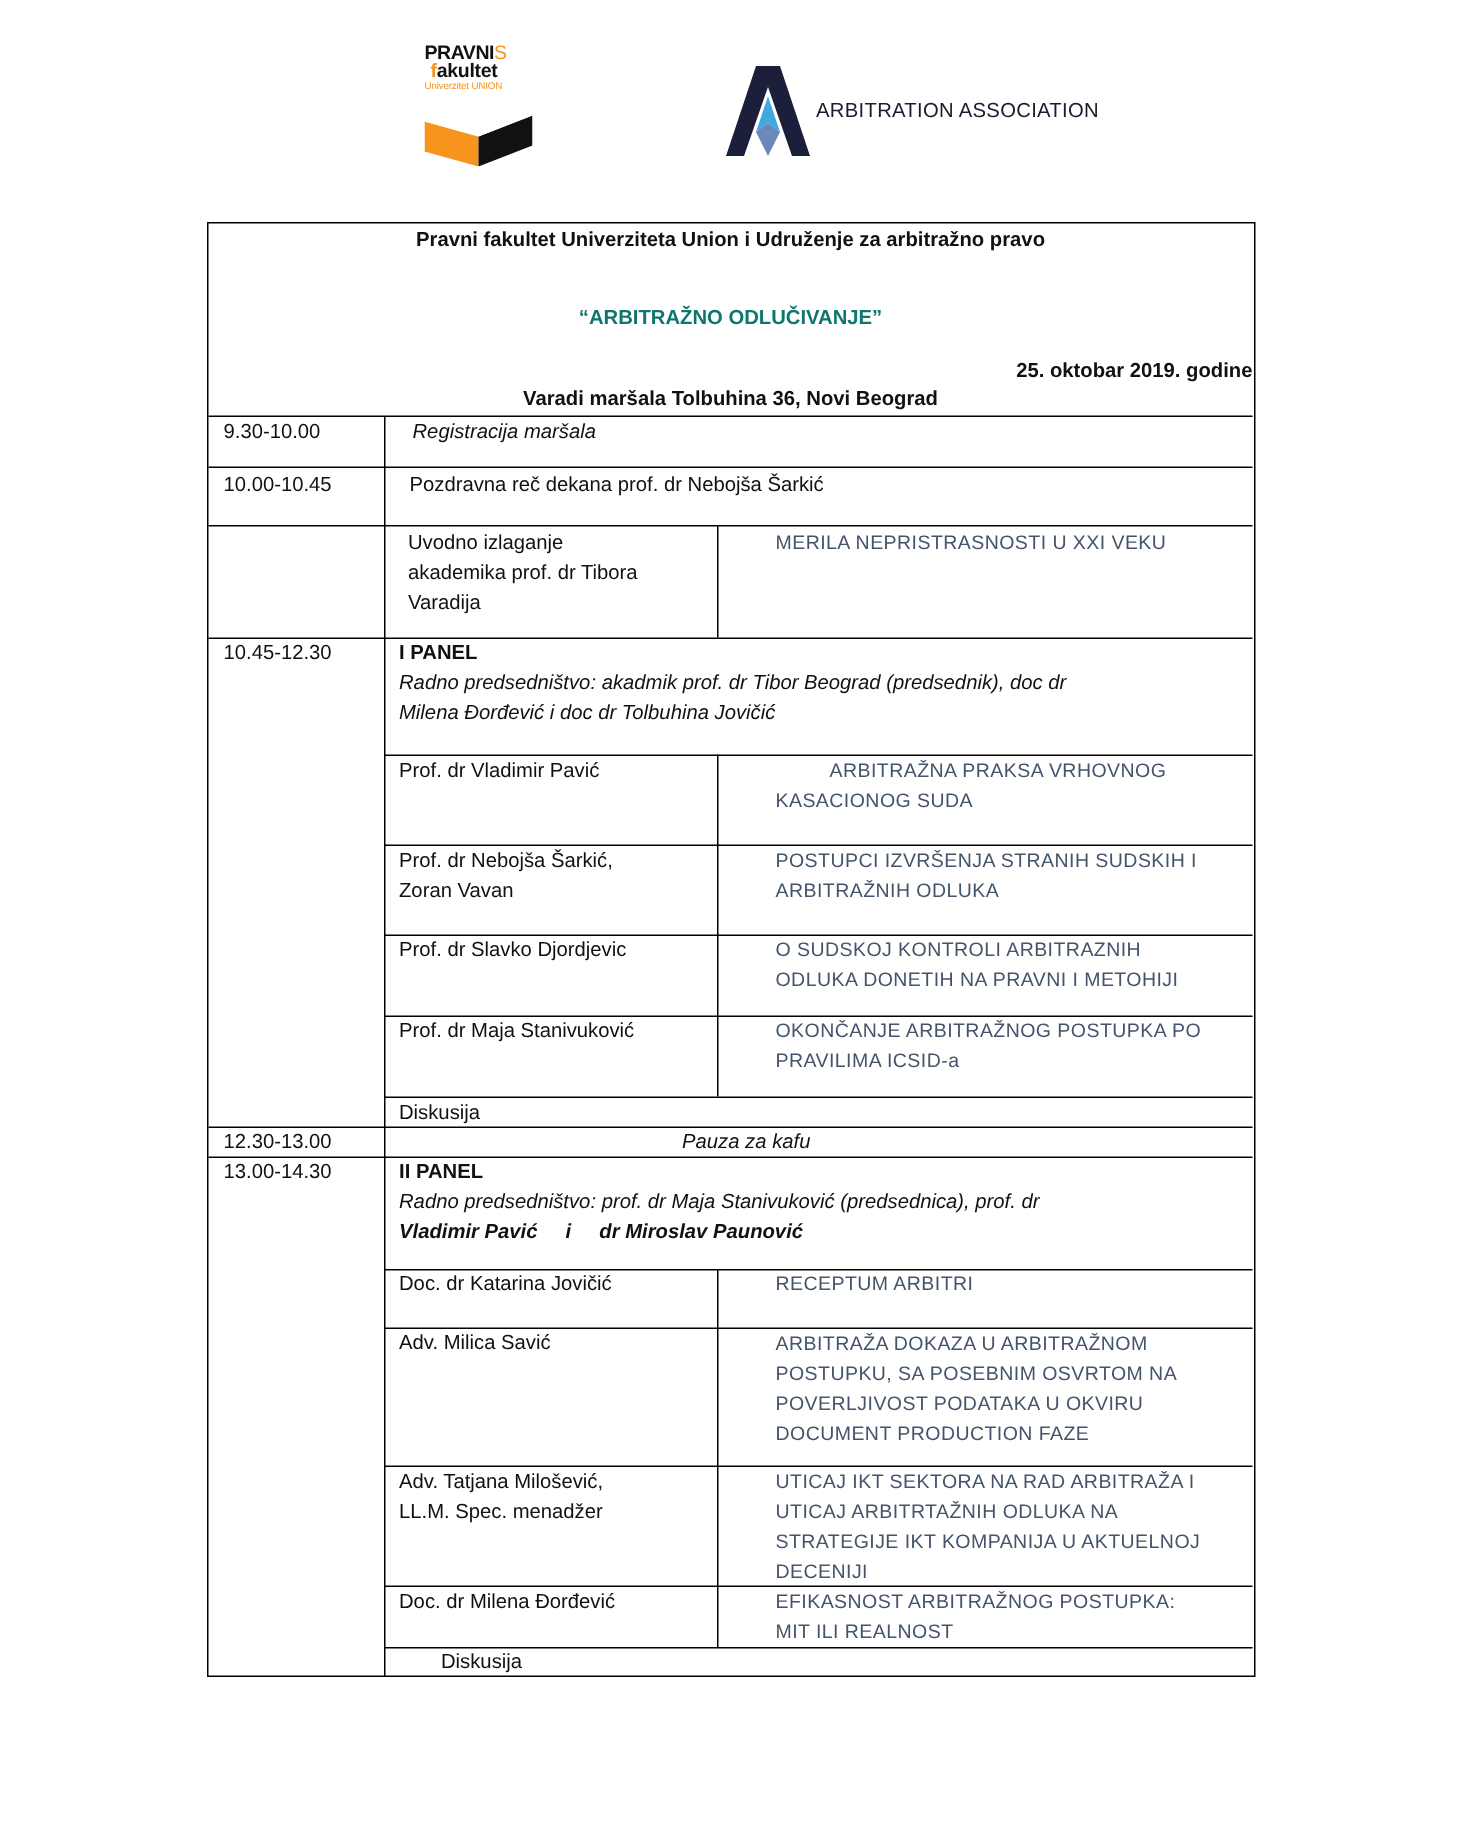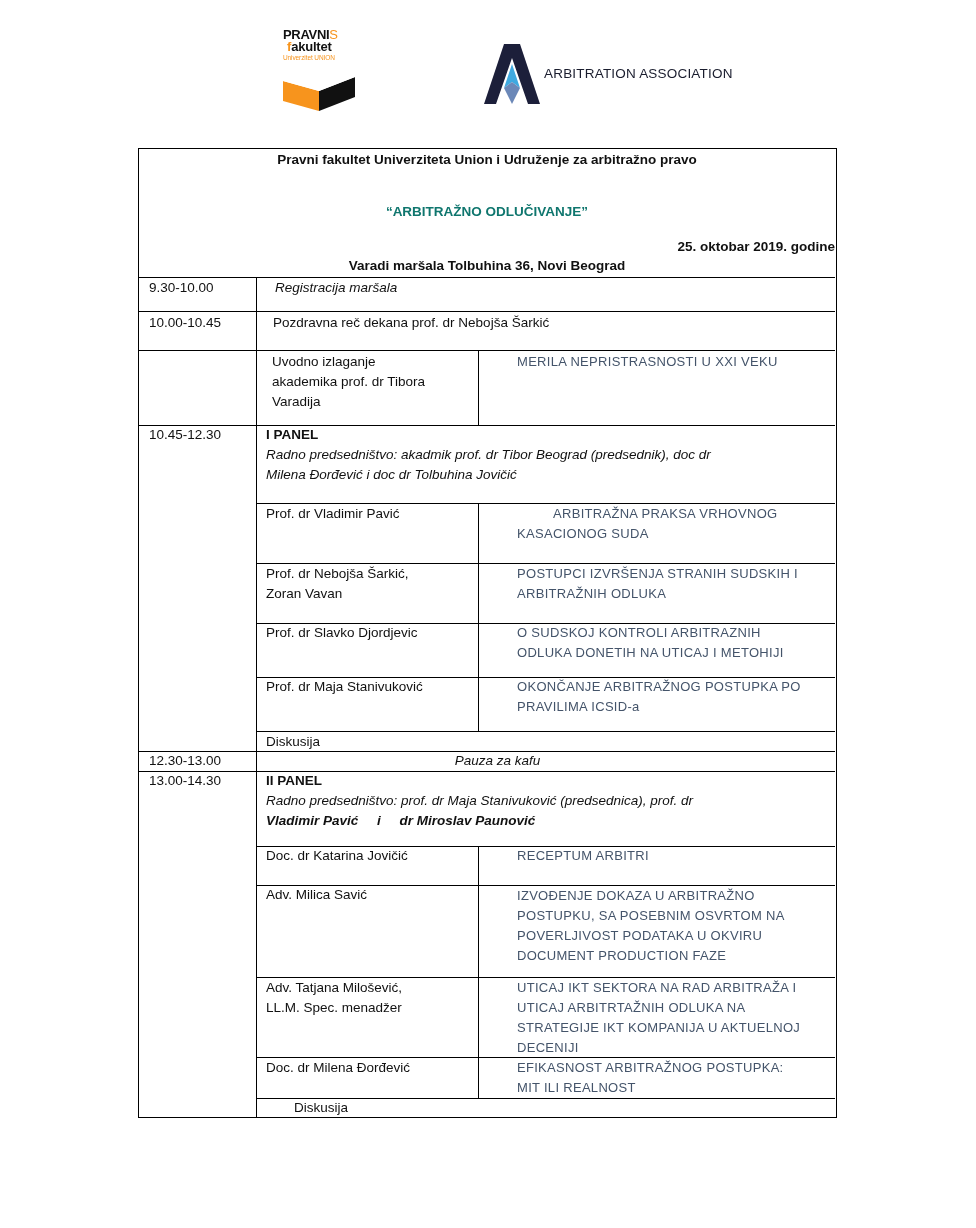--- a/index.html
+++ b/index.html
@@ -108,21 +108,21 @@
     <div class="hl" style="left:117px; top:414px; width:579px;"></div>
 
     <div class="txt" style="left:127px; top:415px;">Prof. dr Nebojša Šarkić,</div>
     <div class="txt" style="left:127px; top:435px;">Zoran Vavan</div>
     <div class="topic" style="left:378px; top:415px;">POSTUPCI IZVRŠENJA STRANIH SUDSKIH I</div>
     <div class="topic" style="left:378px; top:435px;">ARBITRAŽNIH ODLUKA</div>
     <div class="hl" style="left:117px; top:474px; width:579px;"></div>
 
     <div class="txt" style="left:127px; top:474px;text-align:right;">Prof. dr Slavko Djordjevic</div>
     <div class="topic" style="left:378px; top:474px;">O SUDSKOJ KONTROLI ARBITRAZNIH</div>
-    <div class="topic" style="left:378px; top:494px;">ODLUKA DONETIH NA UTICAJ I METOHIJI</div>
+    <div class="topic" style="left:378px; top:494px;">ODLUKA DONETIH NA PRAVNI I METOHIJI</div>
     <div class="hl" style="left:117px; top:528px; width:579px;"></div>
 
     <div class="txt" style="left:127px; top:528px;">Prof. dr Maja Stanivuković</div>
     <div class="topic" style="left:378px; top:528px;">OKONČANJE ARBITRAŽNOG POSTUPKA PO</div>
     <div class="topic" style="left:378px; top:548px;">PRAVILIMA ICSID-a</div>
     <div class="hl" style="left:117px; top:582px; width:579px;"></div>
 
     <div class="txt" style="left:127px; top:583px;">Diskusija</div>
   </div>
   <div class="hl" style="left:0; top:602px; width:696px;"></div>
@@ -140,21 +140,21 @@
     <div class="txt it" style="left:127px; top:662px; white-space:pre;font-weight:bold;">Vladimir Pavić     i     dr Miroslav Paunović</div>
     <div class="hl" style="left:117px; top:697px; width:579px;"></div>
 
     <div class="vlt" style="left:339px; top:697px; height:252px;"></div>
 
     <div class="txt" style="left:127px; top:697px;">Doc. dr Katarina Jovičić</div>
     <div class="topic" style="left:378px; top:697px;">RECEPTUM ARBITRI</div>
     <div class="hl" style="left:117px; top:736px; width:579px;"></div>
 
     <div class="txt" style="left:127px; top:736px;">Adv. Milica Savić</div>
-    <div class="topic" style="left:378px; top:737px;">IZVOĐENJE DOKAZA U ARBITRAŽNO</div>
+    <div class="topic" style="left:378px; top:737px;">ARBITRAŽA DOKAZA U ARBITRAŽNOM</div>
     <div class="topic" style="left:378px; top:757px;">POSTUPKU, SA POSEBNIM OSVRTOM NA</div>
     <div class="topic" style="left:378px; top:777px;">POVERLJIVOST PODATAKA U OKVIRU</div>
     <div class="topic" style="left:378px; top:797px;">DOCUMENT PRODUCTION FAZE</div>
     <div class="hl" style="left:117px; top:828px; width:579px;"></div>
 
     <div class="txt" style="left:127px; top:829px;">Adv. Tatjana Milošević,</div>
     <div class="txt" style="left:127px; top:849px;">LL.M. Spec. menadžer</div>
     <div class="topic" style="left:378px; top:829px;">UTICAJ IKT SEKTORA NA RAD ARBITRAŽA I</div>
     <div class="topic" style="left:378px; top:849px;">UTICAJ ARBITRTAŽNIH ODLUKA NA</div>
     <div class="topic" style="left:378px; top:869px;">STRATEGIJE IKT KOMPANIJA U AKTUELNOJ</div>

